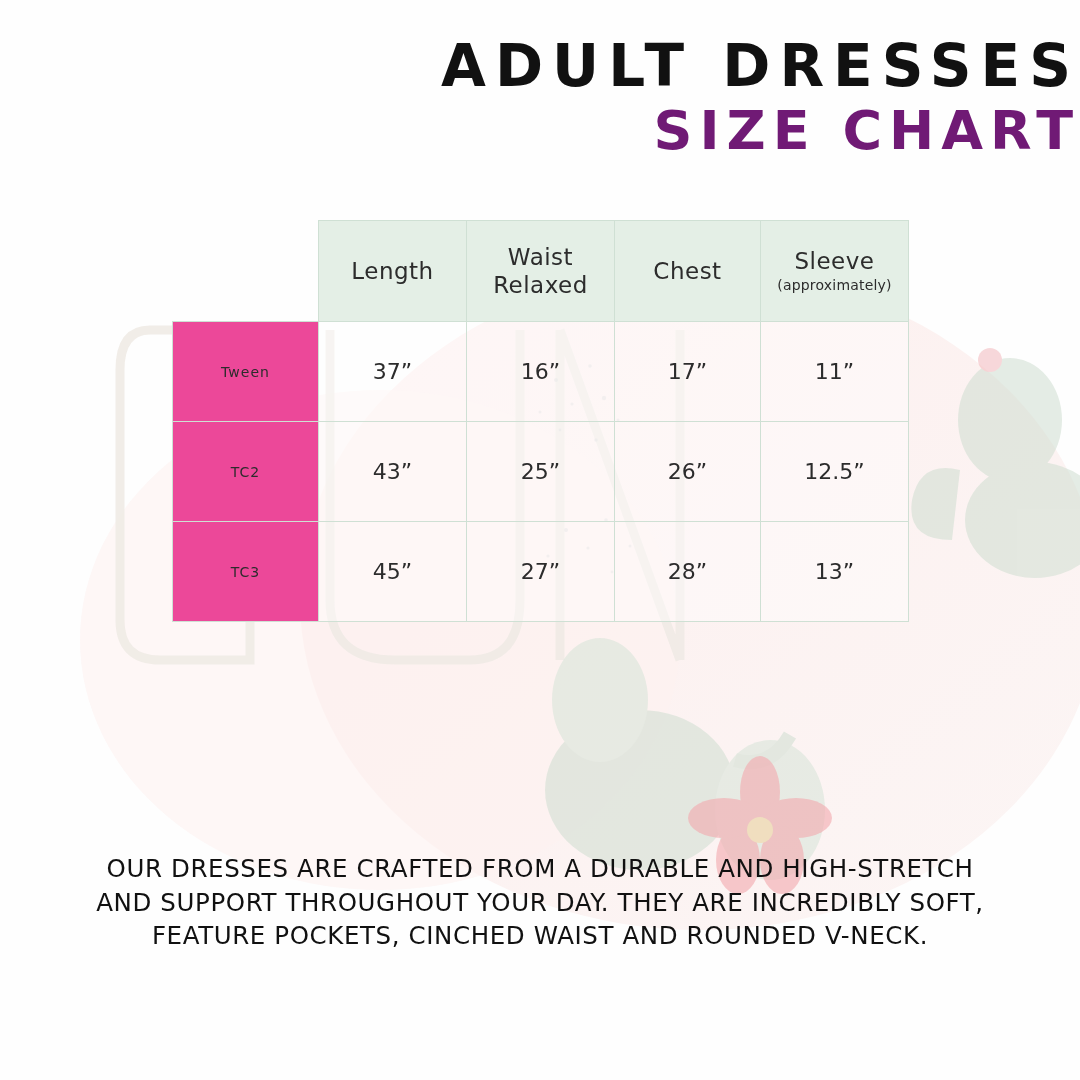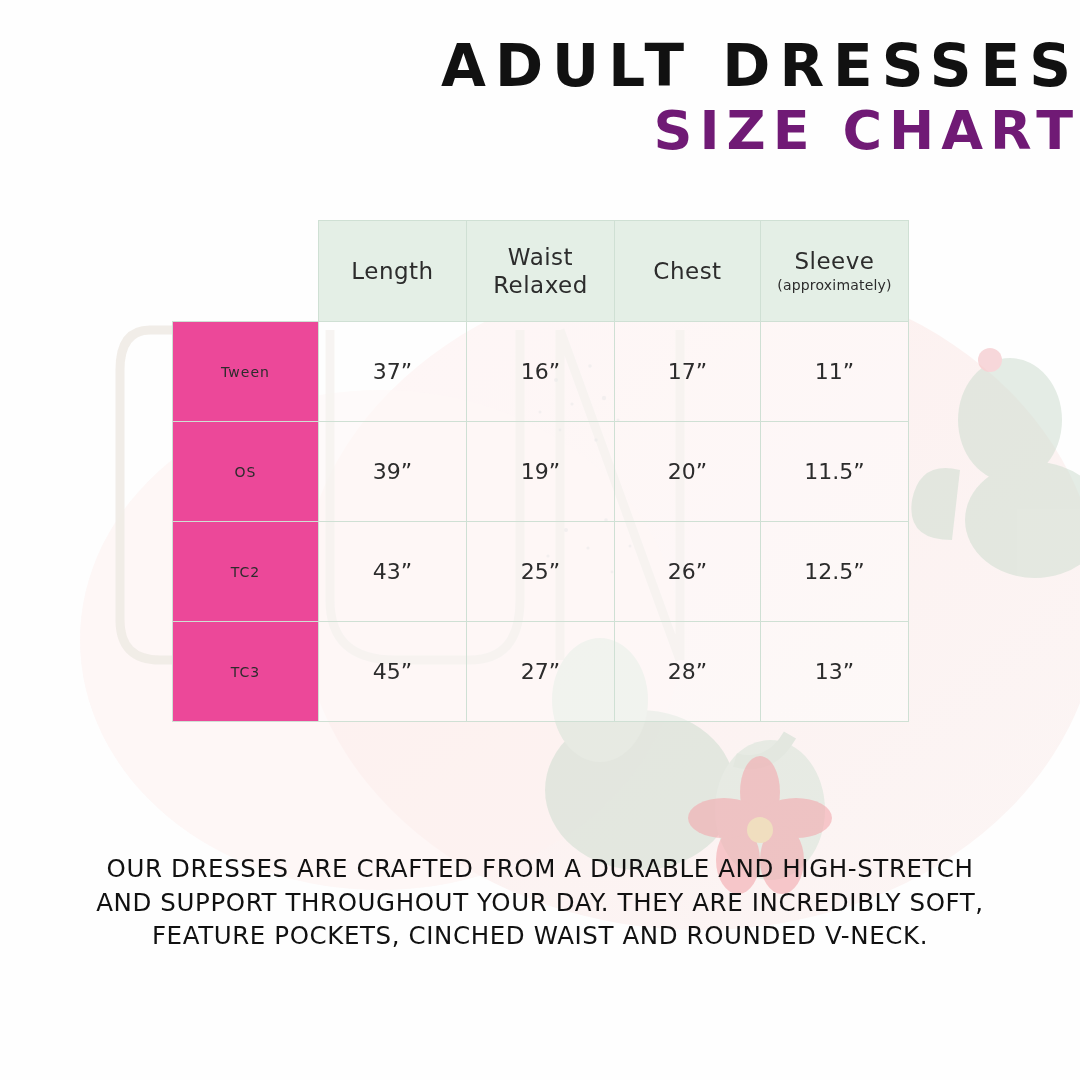--- a/index.html
+++ b/index.html
@@ -225,27 +225,20 @@
       </thead>
       <tbody>
         <tr>
           <td class="rowhead">Tween</td>
           <td>37”</td>
           <td>16”</td>
           <td>17”</td>
           <td>11”</td>
         </tr>
         <tr>
-          <td class="rowhead">OS</td>
-          <td>39”</td>
-          <td>19”</td>
-          <td>20”</td>
-          <td>11.5”</td>
-        </tr>
-        <tr>
           <td class="rowhead">TC2</td>
           <td>43”</td>
           <td>25”</td>
           <td>26”</td>
           <td>12.5”</td>
         </tr>
         <tr>
           <td class="rowhead">TC3</td>
           <td>45”</td>
           <td>27”</td>

